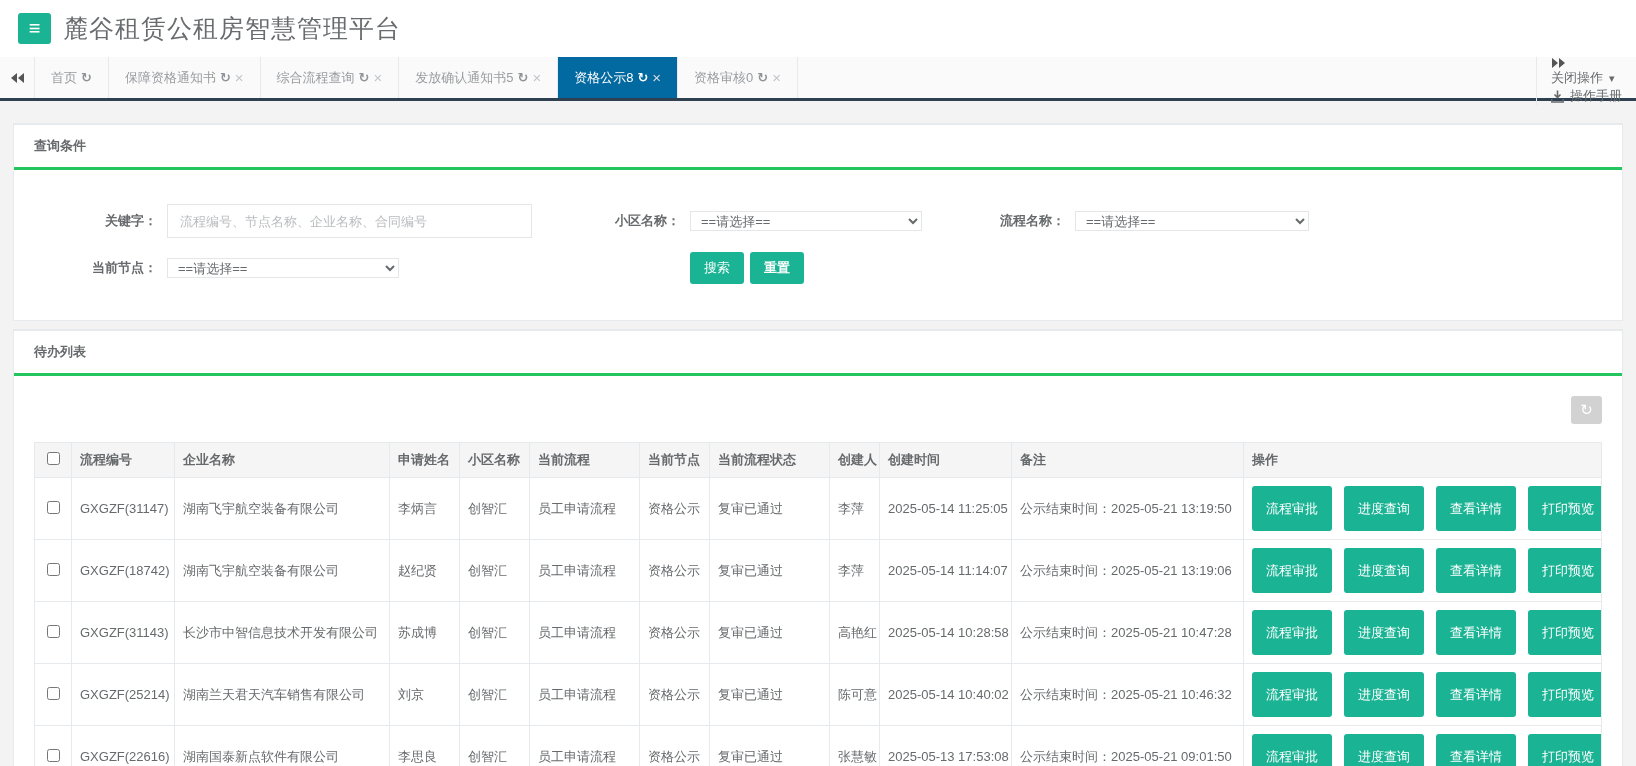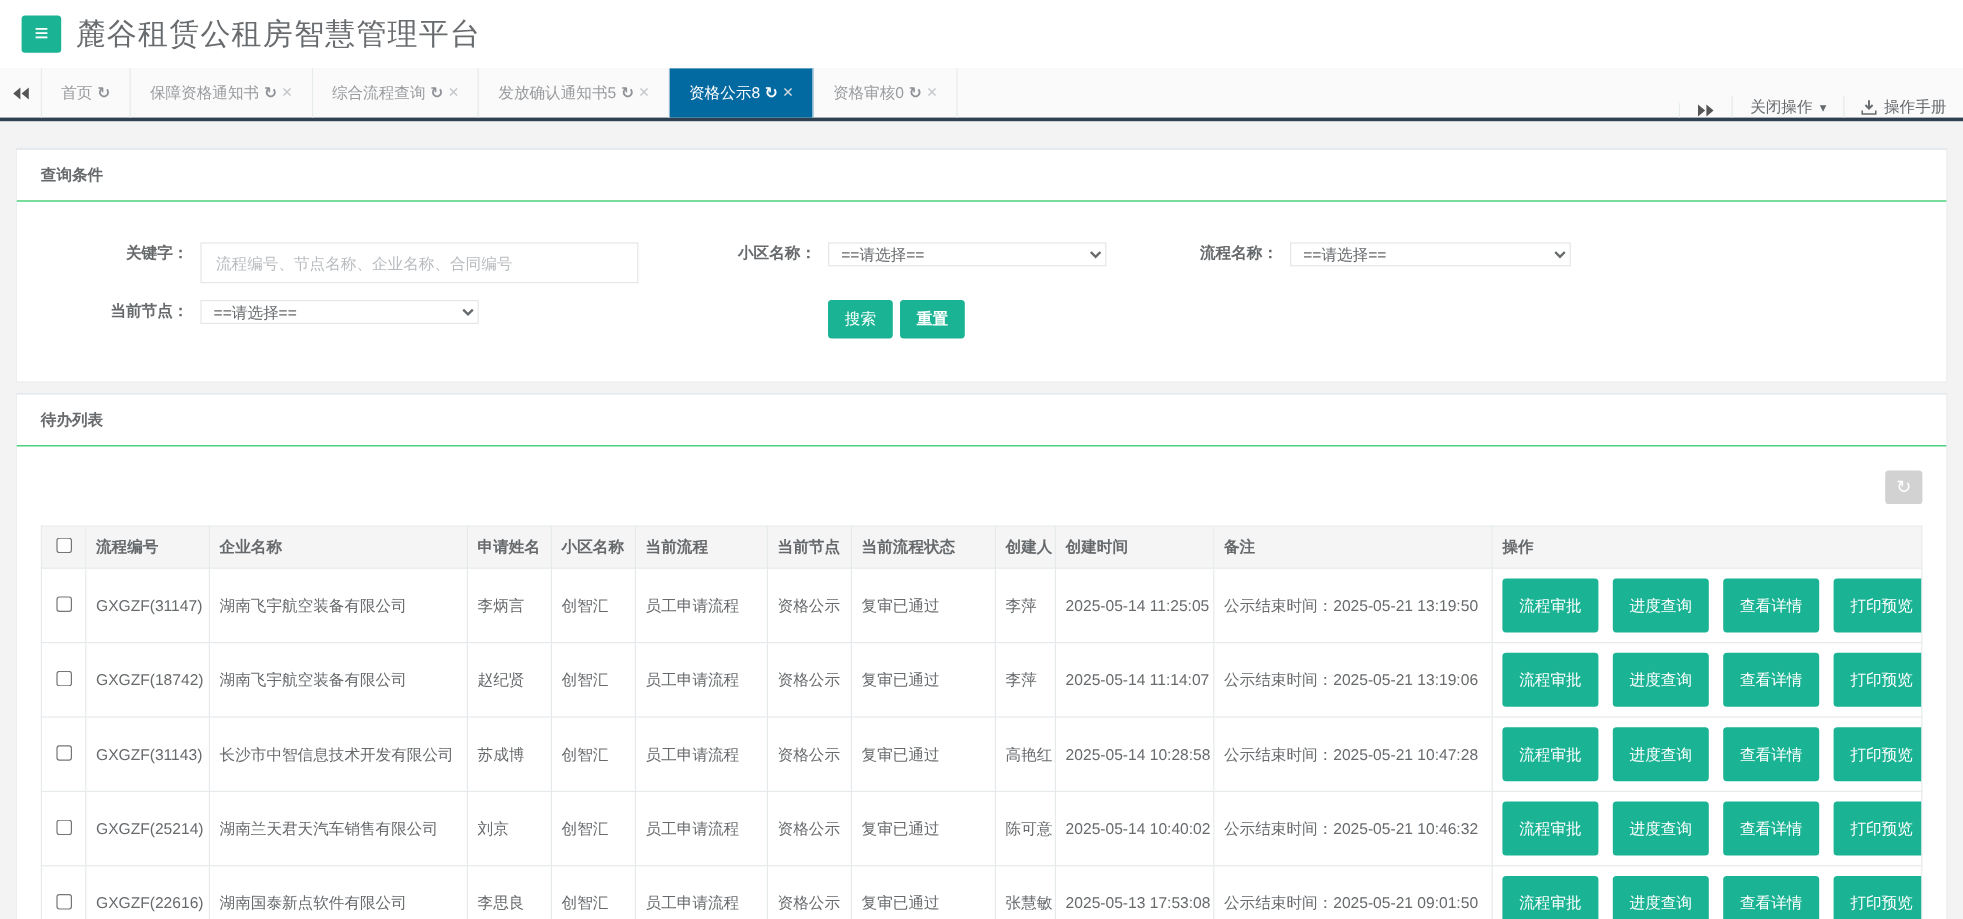--- a/index.html
+++ b/index.html
@@ -17,35 +17,35 @@
   .tab-scroll { width:34px; display:flex; align-items:center; justify-content:center; color:#555; cursor:pointer; }
   .tabs { display:flex; align-items:stretch; }
   .tab { display:flex; align-items:center; padding:0 16px; font-size:13px; color:#999c9e;
          border-right:1px solid #e7eaec; cursor:pointer; white-space:nowrap; }
   .tab:first-child { border-left:1px solid #e7eaec; }
   .tab .tab-refresh { margin-left:4px; font-weight:bold; color:#8f9296; font-size:13px; }
   .tab .tab-close { margin-left:4px; color:#c3c6c9; font-size:15px; line-height:1; }
   .tab.active { background:#0369a1; color:#fff; }
   .tab.active .tab-refresh { color:#fff; }
   .tab.active .tab-close { color:#d8dbe0; }
-  .tab-actions { margin-left:auto; display:flex; align-items:flex-end; }
+  .tab-actions { margin-left:auto; display:flex; align-items:flex-start;flex-direction:column; }
   .tab-action { display:flex; align-items:center; gap:6px; padding:0 14px; font-size:13px; color:#676a6c;
                 border-left:1px solid #e7eaec; cursor:pointer; white-space:nowrap; }
   .tab-action svg { display:block; }
   .caret { font-size:11px; color:#676a6c; }
 
   
   .panel { margin:0 13px; background:#fff; border:1px solid #e7eaec; border-top:2px solid #e7eaec; }
-  .panel-title { padding:12px 20px; font-size:13px; font-weight:bold; color:#676a6c; border-bottom:1px solid #22c55e; }
+  .panel-title { padding:12px 20px; font-size:13px; font-weight:bold; color:#676a6c; border-bottom:3px solid #22c55e; }
   .query-panel { margin-top:22px; }
   .todo-panel { margin-top:8px; min-height:450px; }
 
   
   .query-form { padding:34px 20px 36px 20px; }
-  .form-row { display:flex; align-items:flex-start; }
+  .form-row { display:flex; align-items:center; }
   .form-row + .form-row { margin-top:14px; }
   .f-label { font-size:13px; font-weight:bold; color:#676a6c; text-align:right; padding-right:10px; white-space:nowrap; }
   .f-label.w1 { width:133px; } .f-label.w2 { width:158px; } .f-label.w3 { width:153px; }
   .keyword-input { width:365px; height:34px; border:1px solid #e5e6e7; padding:0 12px; font-size:13px; color:#b91c1c;
                    font-family:inherit; outline:none; }
   .keyword-input::placeholder { color:#b9bcbf; }
   .f-select { width:232px; height:20px; border:1px solid #e5e6e7; background:#fff; font-size:13px; color:#676a6c;
               font-family:inherit; padding:0 6px; outline:none; }
   .f-select.wide { width:234px; }
   .btn-green { background:#1ab394; color:#fff; border:none; border-radius:3px; height:32px; padding:0 14px;

